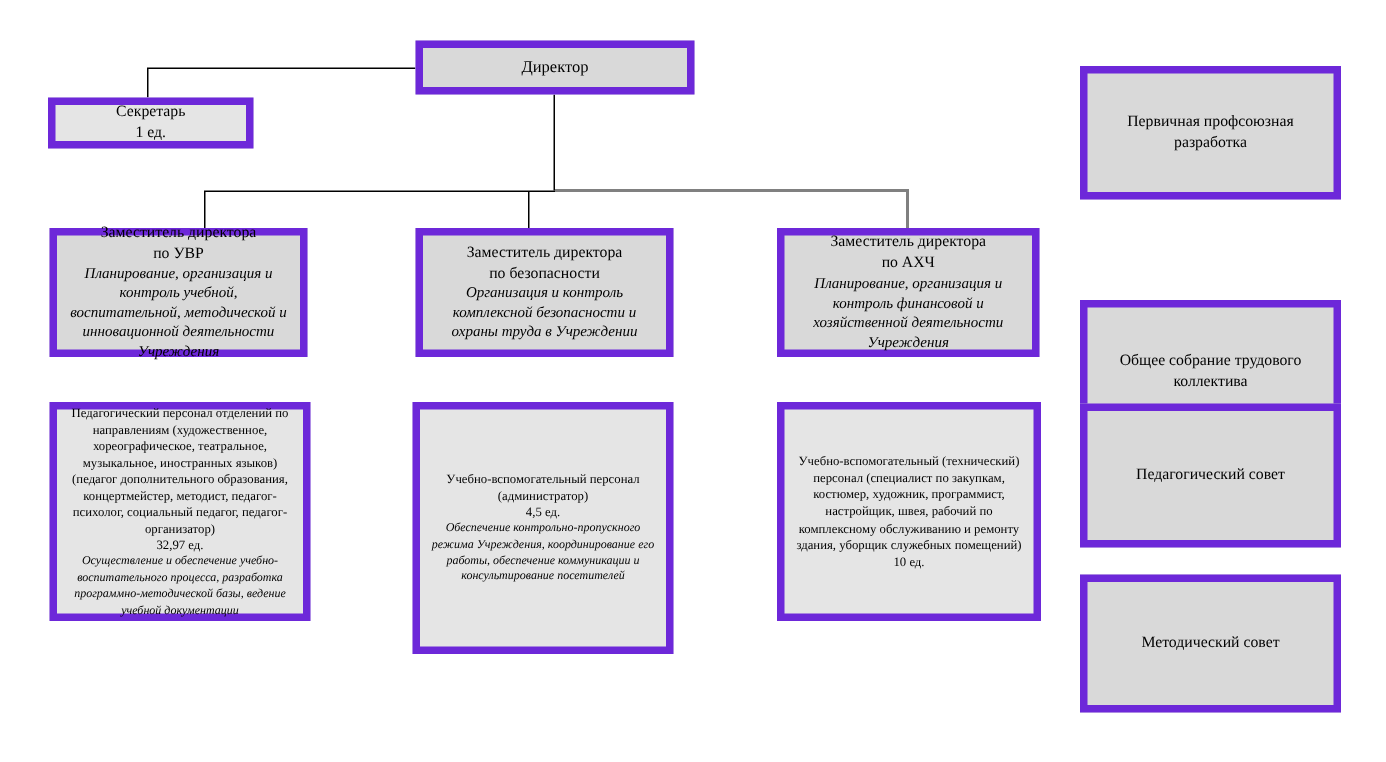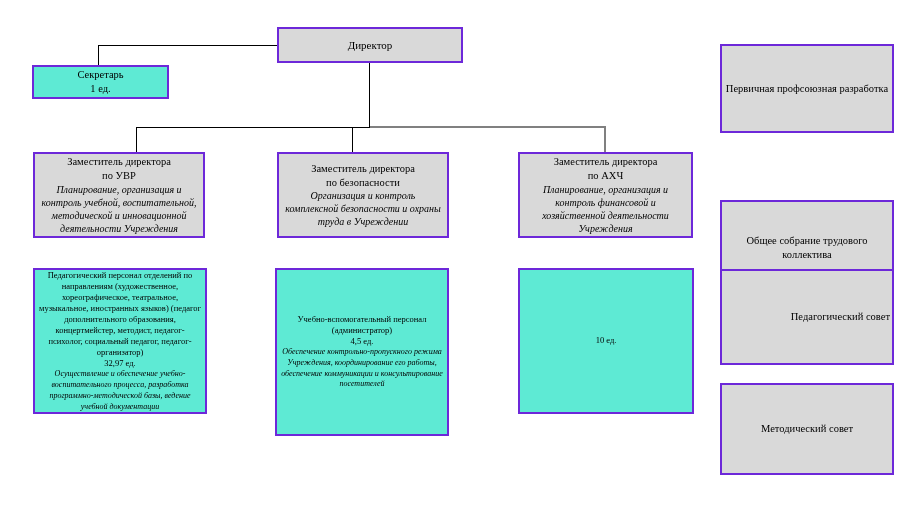--- a/index.html
+++ b/index.html
@@ -7,50 +7,50 @@
     position:relative;
     width:924px;height:508px;
     background:#ffffff;
     font-family:"Liberation Serif","DejaVu Serif",serif;
     color:#000;
     overflow:hidden;
   }
   .box{
     position:absolute;
     box-sizing:border-box;
-    border:2px solid #6d28d9;
+    border:5px solid #6d28d9;
     display:flex;
     flex-direction:column;
     align-items:center;
     justify-content:center;
     text-align:center;
   }
   .gray{background:#d9d9d9;}
-  .white{background:#5eead4;}
+  .white{background:#e5e5e5;}
   .line{position:absolute;background:#000;}
   .gray-line{background:#808080;}
 
   .t-lg{font-size:11px;line-height:1.3;}
   .t-md{font-size:10.5px;line-height:1.3;}
   .t-md-i{font-size:10px;line-height:1.3;font-style:italic;padding:0 5px;}
   .t-sm{font-size:8.5px;line-height:1.3;padding:0 4px;}
   .t-sm-i{font-size:8px;line-height:1.35;font-style:italic;padding:0 4px;}
   .gov-label{font-size:10.5px;line-height:1.3;padding:0 2px;}
 
   #director{left:277px;top:27px;width:186px;height:36px;}
   #secretary{left:32px;top:65px;width:137px;height:34px;}
   #dep1{left:33px;top:152px;width:172px;height:86px;}
   #dep2{left:277px;top:152px;width:172px;height:86px;}
   #dep3{left:518px;top:152px;width:175px;height:86px;}
   #staff1{left:33px;top:268px;width:174px;height:146px;}
   #staff2{left:275px;top:268px;width:174px;height:168px;}
   #staff3{left:518px;top:268px;width:176px;height:146px;}
   #gov1{left:720px;top:44px;width:174px;height:89px;}
   #gov2{left:720px;top:154px;width:174px;height:95px;margin-top:46px;}
-  #gov3{left:720px;top:269px;width:174px;height:96px;align-items:flex-end;}
+  #gov3{left:720px;top:269px;width:174px;height:96px;}
   #gov4{left:720px;top:383px;width:174px;height:92px;}
 
   #c-sec-h{left:98px;top:45px;width:179px;height:1px;}
   #c-sec-v{left:98px;top:46px;width:1px;height:19px;}
   #c-dir-v{left:369px;top:63px;width:1px;height:64px;}
   #c-dist-h1{left:136px;top:127px;width:234px;height:1px;}
   #c-dist-h2{left:370px;top:126px;width:236px;height:2px;}
   #c-drop1{left:136px;top:128px;width:1px;height:24px;}
   #c-drop2{left:352px;top:128px;width:1px;height:24px;}
   #c-drop3{left:604px;top:128px;width:2px;height:24px;}
@@ -102,20 +102,21 @@
     <div class="t-sm-i">Осуществление и обеспечение учебно-воспитательного процесса, разработка программно-методической базы, ведение учебной документации</div>
   </div>
 
   <div class="box white" id="staff2">
     <div class="t-sm">Учебно-вспомогательный персонал (администратор)</div>
     <div class="t-sm">4,5 ед.</div>
     <div class="t-sm-i">Обеспечение контрольно-пропускного режима Учреждения, координирование его работы, обеспечение коммуникации и консультирование посетителей</div>
   </div>
 
   <div class="box white" id="staff3">
+    <div class="t-sm">Учебно-вспомогательный (технический) персонал (специалист по закупкам, костюмер, художник, программист, настройщик, швея, рабочий по комплексному обслуживанию и ремонту здания, уборщик служебных помещений)</div>
     <div class="t-sm">10 ед.</div>
   </div>
 
   <div class="box gray" id="gov1">
     <div class="gov-label">Первичная профсоюзная разработка</div>
   </div>
   <div class="box gray" id="gov2">
     <div class="gov-label">Общее собрание трудового коллектива</div>
   </div>
   <div class="box gray" id="gov3">

